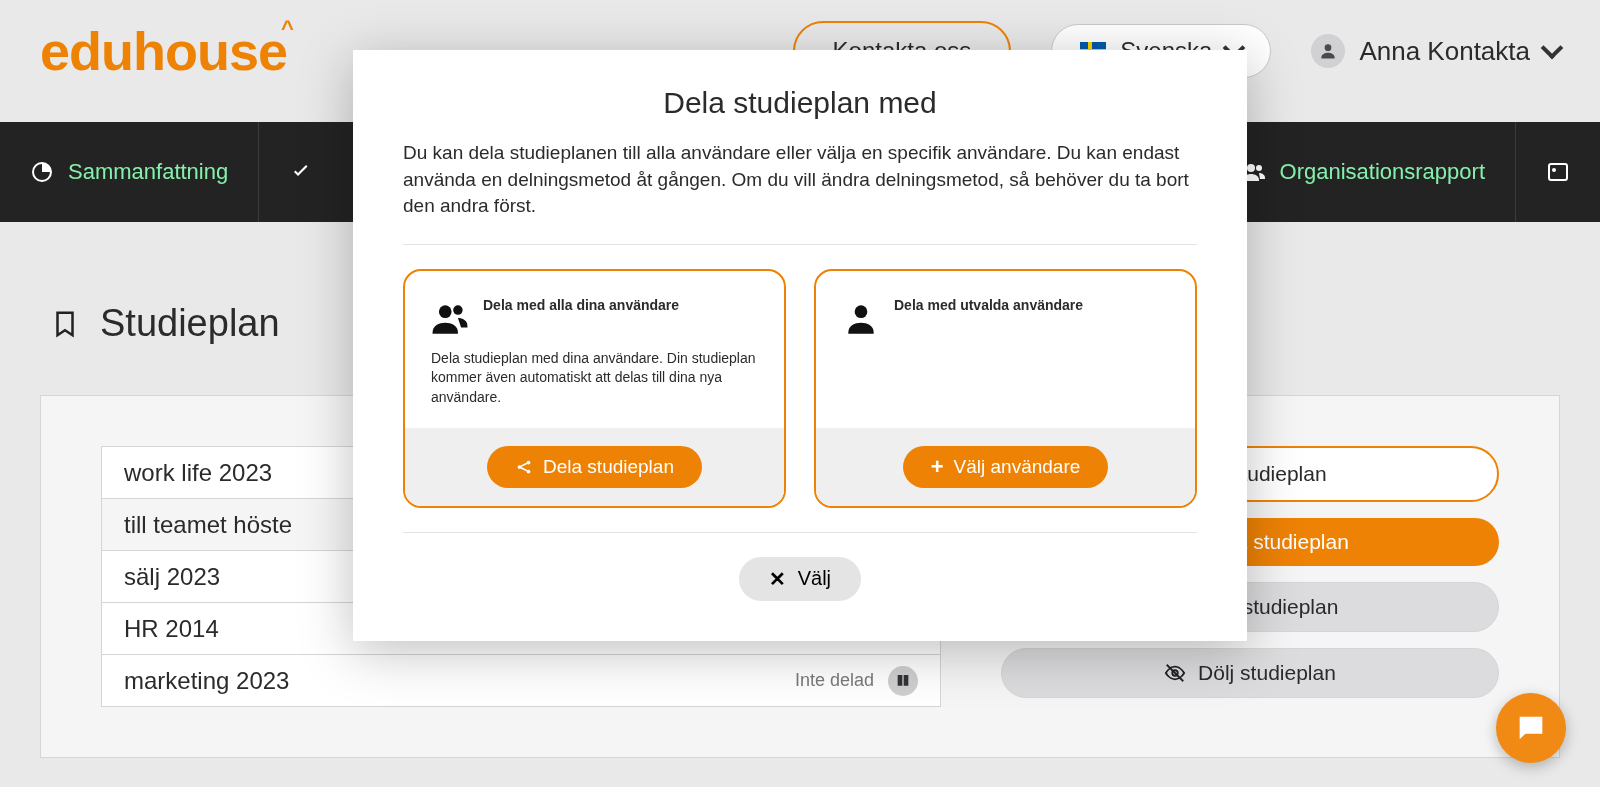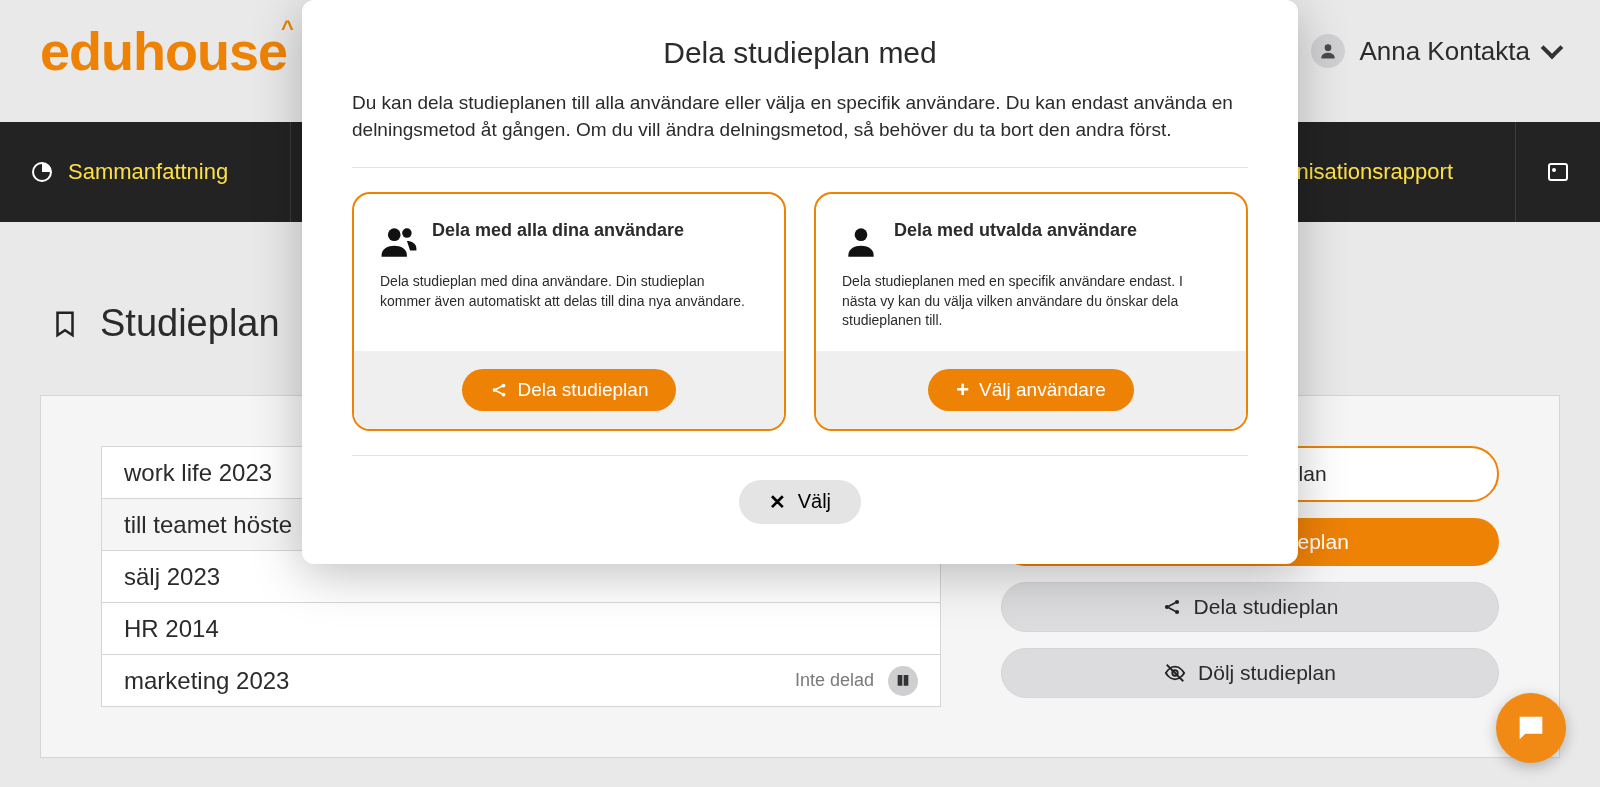--- a/index.html
+++ b/index.html
@@ -36,21 +36,21 @@
 .flag-se{width:26px;height:18px;background:#005BAC;position:relative;display:inline-block;}
 .flag-se::before,.flag-se::after{content:'';position:absolute;background:#FFD500;}
 .flag-se::before{left:8px;top:0;width:4px;height:100%;}
 .flag-se::after{top:7px;left:0;height:4px;width:100%;}
 .user-btn{display:flex;align-items:center;gap:14px;font-size:26px;font-weight:500;}
 .avatar-circle{width:34px;height:34px;border-radius:50%;background:#d1d1d3;display:flex;align-items:center;justify-content:center;}
 .chevron{width:16px;height:16px;border-right:4px solid #333;border-bottom:4px solid #333;transform:rotate(45deg);margin-bottom:6px;}
 
 
 .nav{
-  background:var(--nav-bg);color:#fde047;display:flex;align-items:center;height:100px;gap:32px;
+  background:var(--nav-bg);color:#86efac;display:flex;align-items:center;height:100px;
 }
 .nav-item{display:flex;align-items:center;gap:14px;padding:0 30px;font-size:22px;height:100%;border-left:1px solid #3a3a3a;}
 .nav-item:first-child{border-left:none;}
 .nav-spacer{flex:1;}
 .nav-icon{width:24px;height:24px;fill:white;}
 
 
 .page{padding:40px 40px 16px 40px;}
 .page-title-row{display:flex;align-items:center;gap:20px;font-size:38px;font-weight:400;margin:40px 0 50px 10px;}
 .bookmark-icon{width:30px;height:36px;}
@@ -70,35 +70,35 @@
 .act-btn{
   border-radius:40px;padding:12px 20px;font-size:21px;display:flex;align-items:center;justify-content:center;gap:12px;
   border:1px solid var(--border-light);background:var(--grey-btn);
 }
 .act-btn.outline{background:white;border:2px solid var(--orange);}
 .act-btn.primary{background:var(--orange);color:white;border:none;}
 
 
 .overlay{position:absolute;inset:0;display:flex;justify-content:center;align-items:flex-start;}
 .modal{
-  width:996px;background:white;border-radius:12px;
+  margin-top:50px;width:894px;background:white;border-radius:0;
   box-shadow:0 10px 50px rgba(0,0,0,0.25);padding:36px 50px 40px 50px;
 }
 .modal h2{text-align:center;font-size:30px;font-weight:500;margin:0 0 20px 0;}
 .modal-desc{font-size:19px;line-height:1.4;margin:0 0 24px 0;}
 hr{border:none;border-top:1px solid #e3e3e3;margin:0;}
 .cards{display:flex;gap:28px;margin:24px 0;}
 .card{
   flex:1;border:2px solid var(--orange);border-radius:18px;overflow:hidden;
   display:flex;flex-direction:column;
 }
 .card-body{padding:26px 26px 20px 26px;flex:1;}
 .card-head{display:flex;align-items:flex-start;gap:14px;margin-bottom:12px;}
 .card-head svg{width:38px;height:38px;fill:#111;flex:none;margin-top:2px;}
-.card-title{font-size:18px;font-weight:600;line-height:1.2;}
+.card-title{font-size:14px;font-weight:600;line-height:1.2;}
 .card-text{font-size:14px;line-height:1.4;}
 .card-foot{background:#efefef;padding:18px;display:flex;justify-content:center;}
 .orange-btn{
   background:var(--orange);color:white;border:none;border-radius:40px;
   padding:10px 28px;font-size:19px;display:flex;align-items:center;gap:10px;font-weight:500;
 }
 .modal-close-row{display:flex;justify-content:center;margin-top:24px;}
 .close-btn{
   background:#e4e4e4;border:none;border-radius:40px;padding:10px 30px;font-size:20px;
   display:flex;align-items:center;gap:12px;
@@ -275,21 +275,20 @@
 
       <div class="card">
         <div class="card-body">
           <div class="card-head">
             <svg viewBox="0 0 24 24">
                 <circle cx="12" cy="8" r="4"></circle>
                 <path d="M4 21c0-4 4-6 8-6s8 2 8 6v1H4z"></path>
               </svg>
             <div class="card-title">Dela med utvalda användare</div>
           </div>
-          <div class="card-text">Dela studieplanen med en specifik användare endast. I nästa vy kan du välja vilken användare du önskar dela studieplanen till.</div>
         </div>
         <div class="card-foot">
           <button class="orange-btn">
             <span style="font-size:22px;font-weight:700;line-height:0;">+</span>
             <span>Välj användare</span>
           </button>
         </div>
       </div>
     </div>
     <hr>

